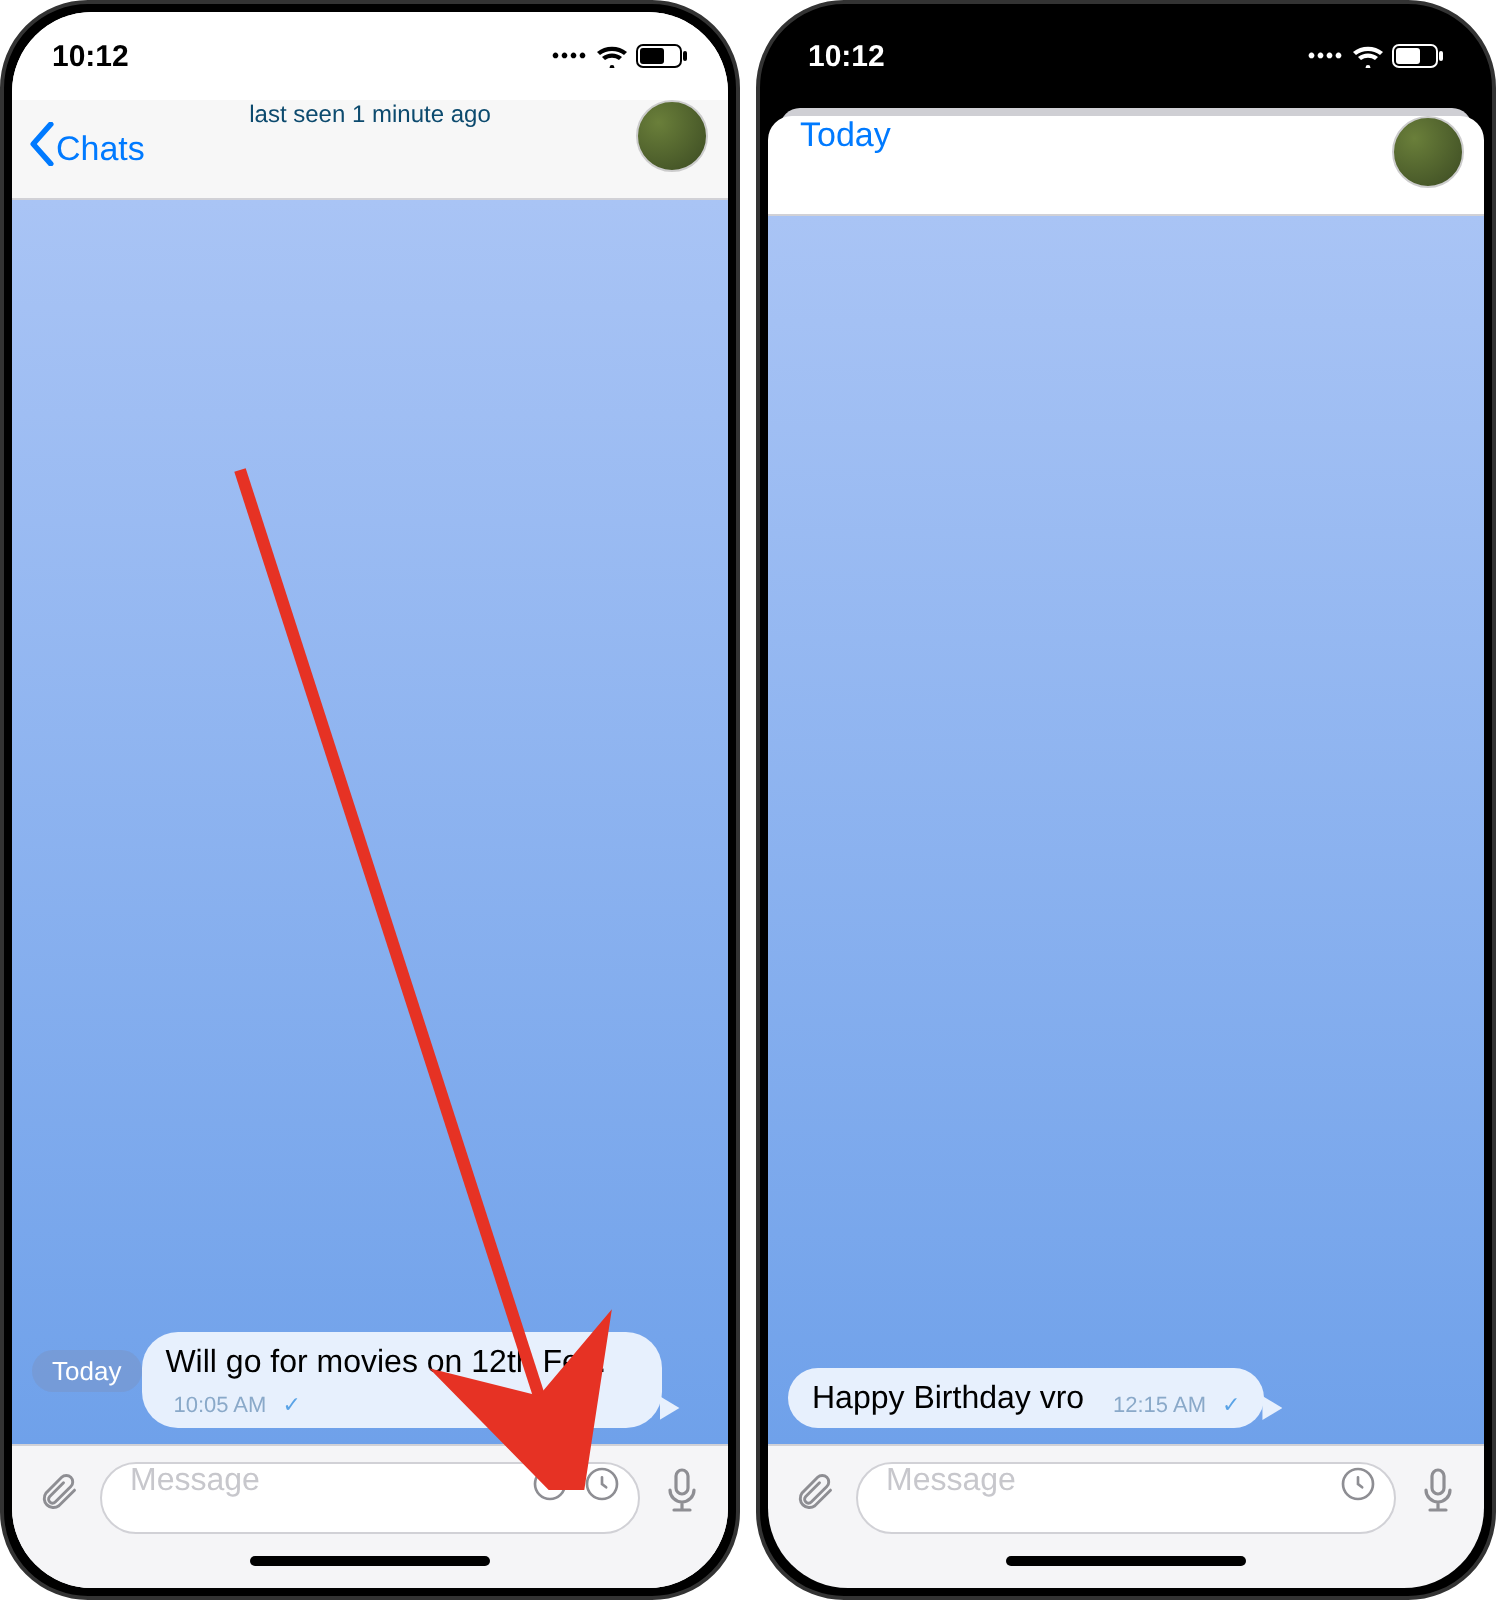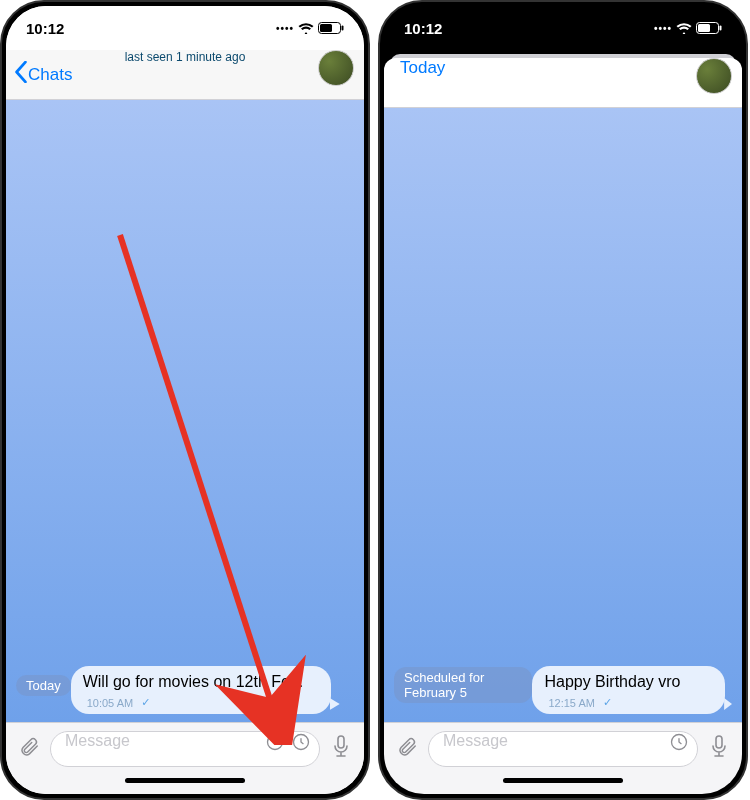--- a/index.html
+++ b/index.html
@@ -313,21 +313,20 @@
 
       <div class="modal-card-top"></div>
 
       <div class="navhead modal-head">
         <div class="nav-close">Today</div>
         <div class="nav-avatar"></div>
       </div>
 
       <div class="chat-body" style="flex:1;">
         <div class="chat-inner">
-          <div class="date-chip">Scheduled for February 5</div>
           <div class="msg-row">
             <div class="bubble">
               <span class="msg-text">Happy Birthday vro</span>
               <span class="meta">
                 <span>12:15 AM</span>
                 <span class="check">✓</span>
               </span>
             </div>
             <div class="tail"></div>
           </div>

